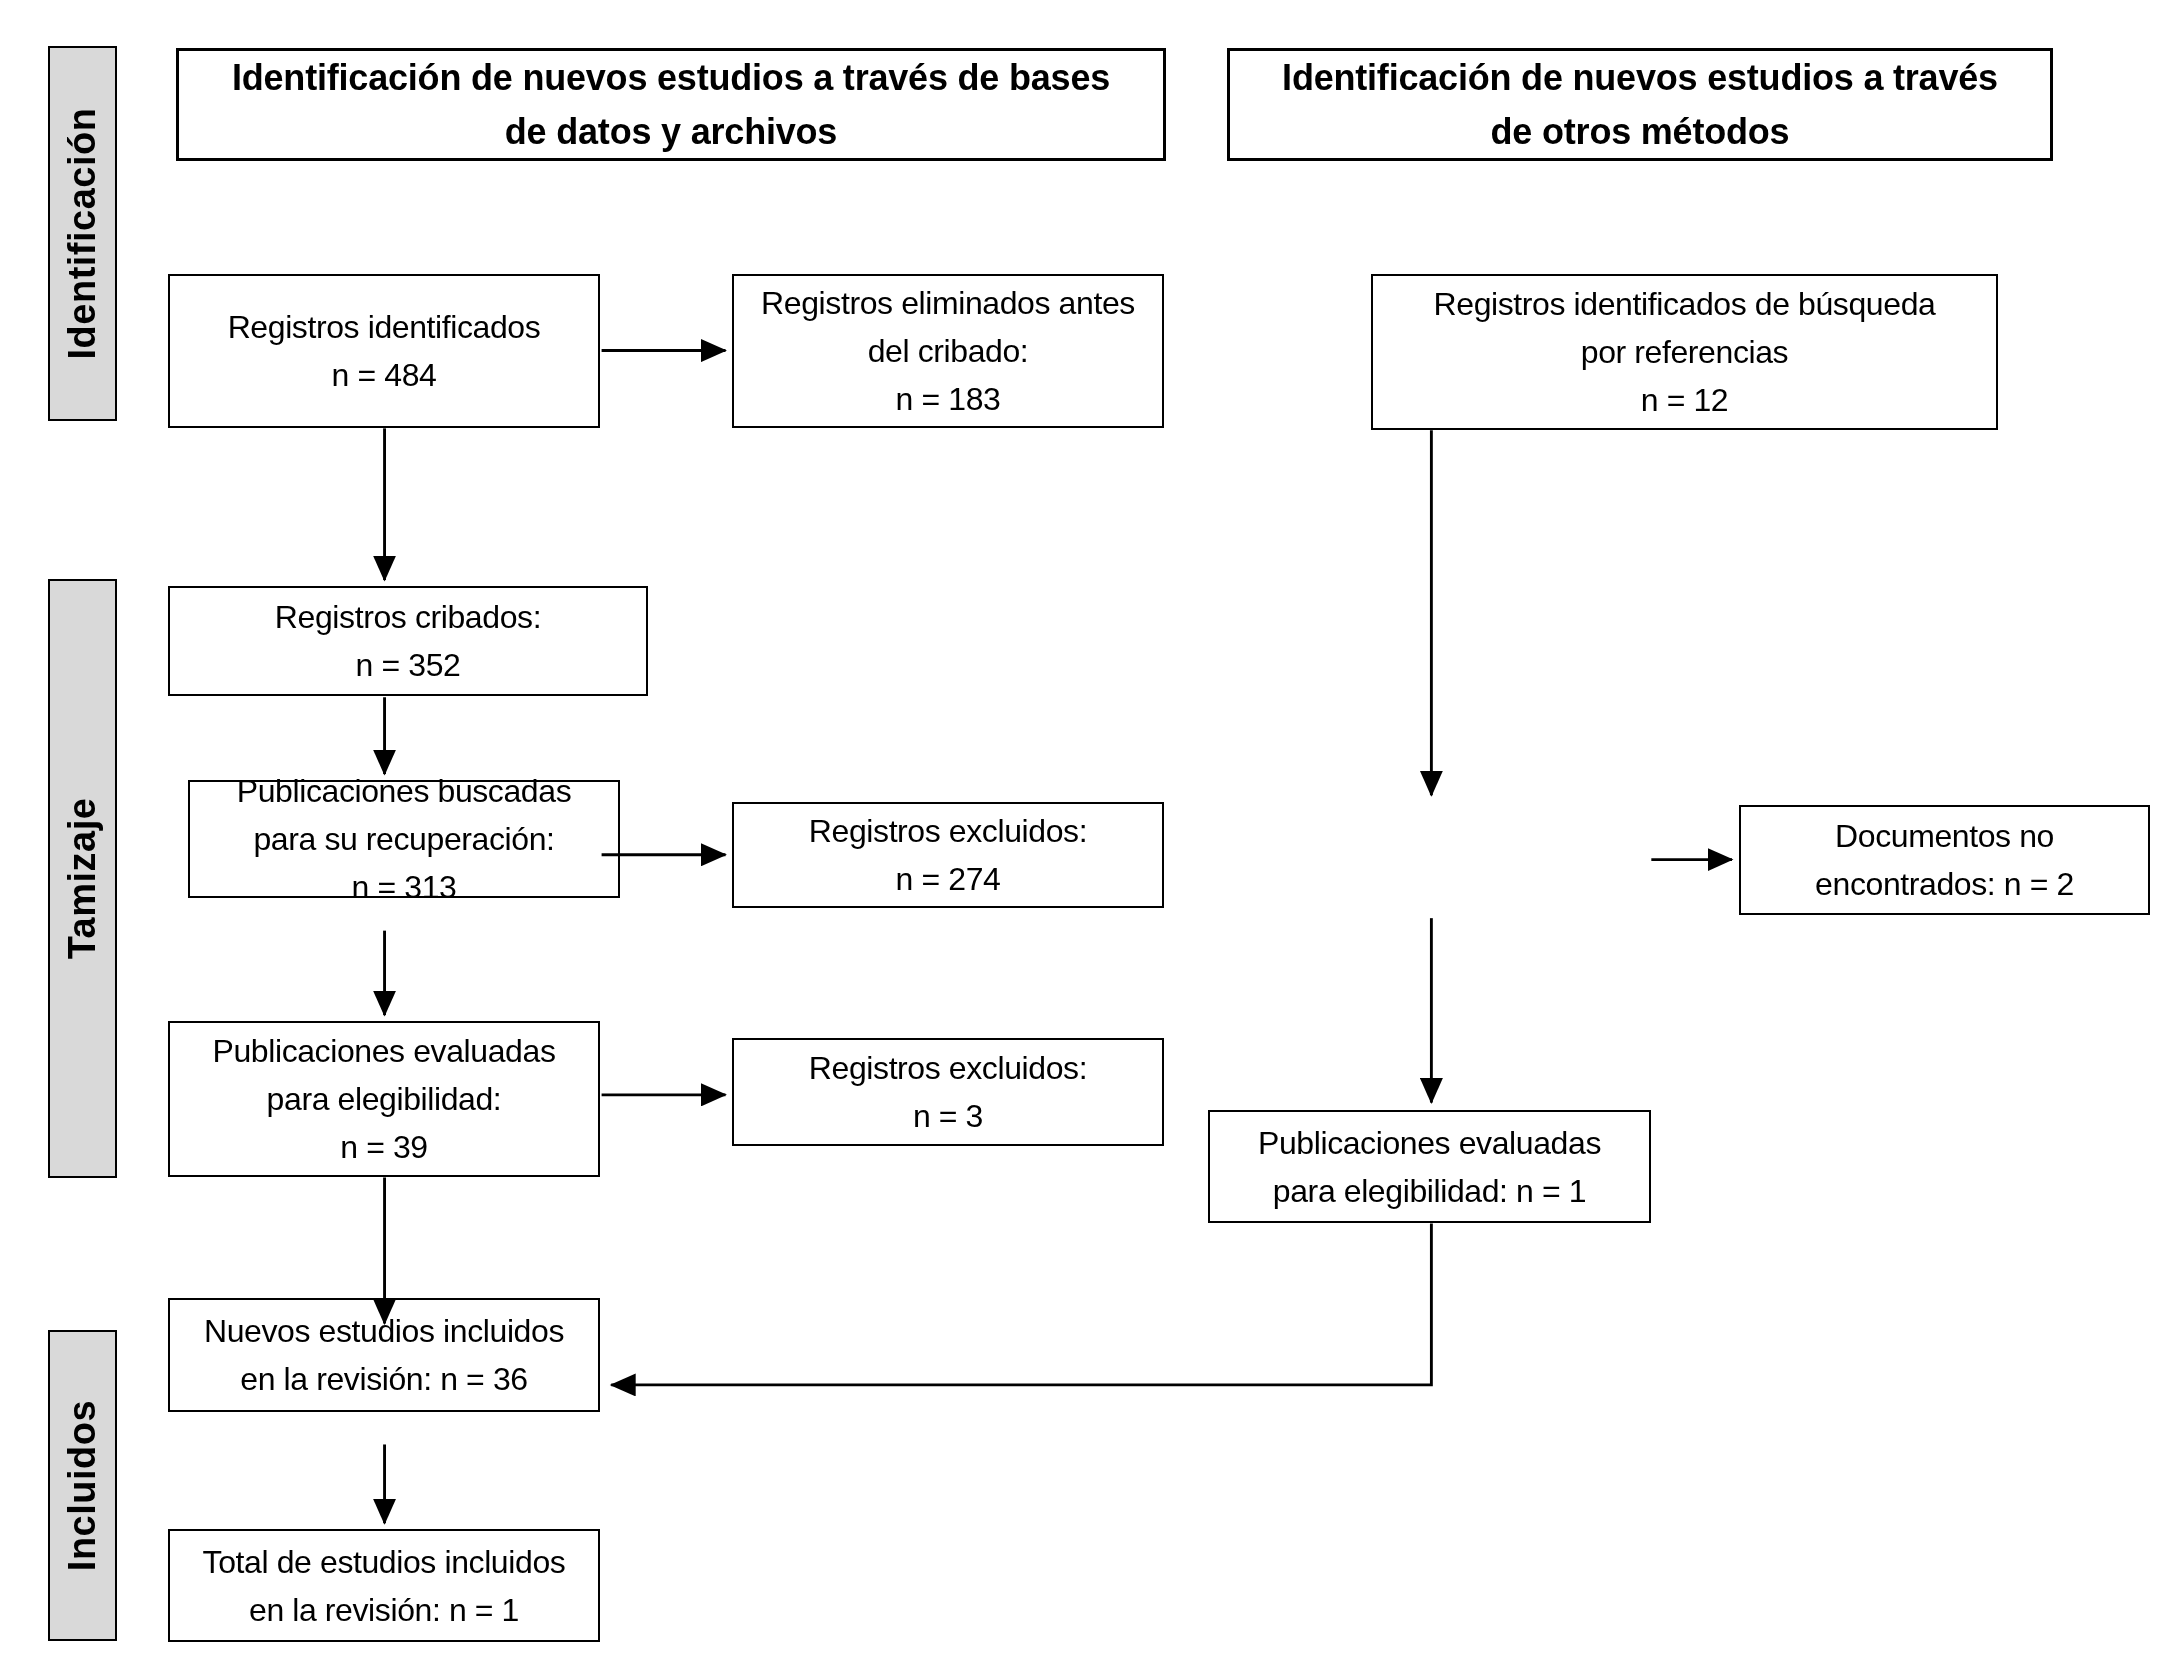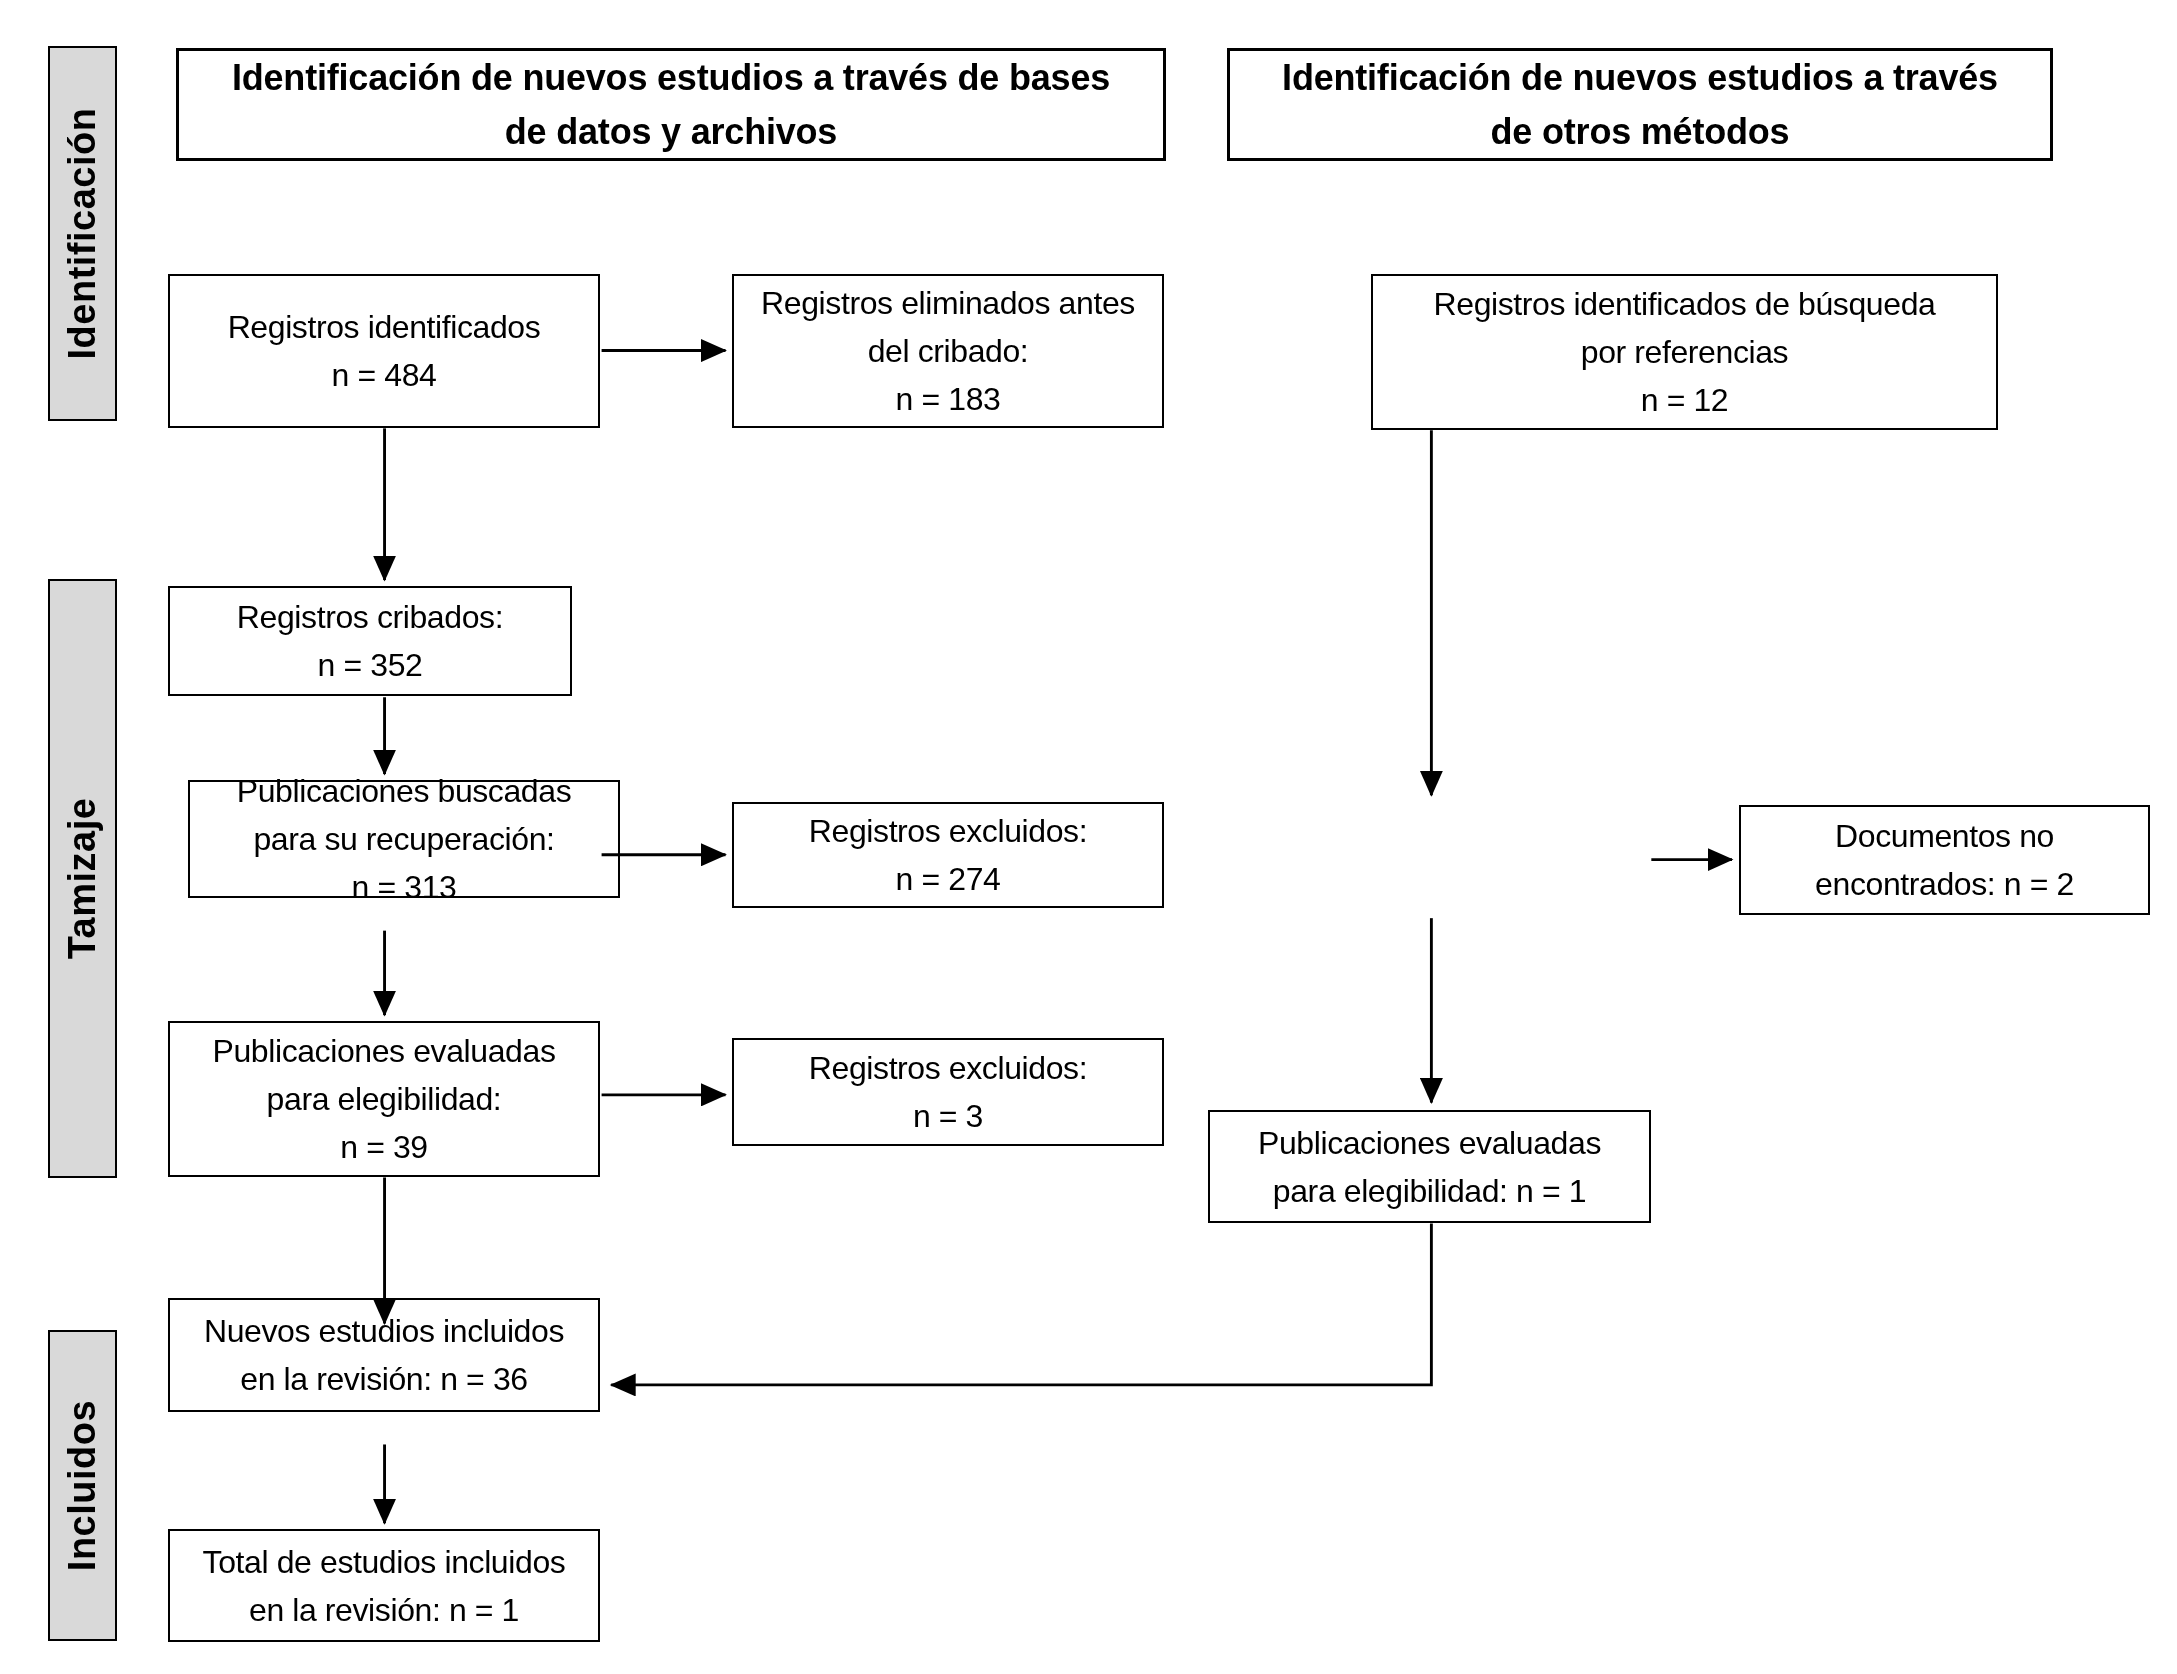--- a/index.html
+++ b/index.html
@@ -85,21 +85,21 @@
   <div class="box header-box" style="left:176px; top:48px; width:990px; height:113px;">Identificación de nuevos estudios a través de bases
 de datos y archivos</div>
   <div class="box header-box" style="left:1215px; top:48px; width:826px; height:113px;margin-left:12px;">Identificación de nuevos estudios a través
 de otros métodos</div>
 
   <div class="box" style="left:168px; top:274px; width:432px; height:154px;">Registros identificados
 n = 484</div>
   <div class="box" style="left:732px; top:274px; width:432px; height:154px;">Registros eliminados antes
 del cribado:
 n = 183</div>
-  <div class="box" style="left:168px; top:586px; width:404px; height:110px;">Registros cribados:
+  <div class="box" style="left:168px; top:586px; width:480px; height:110px;">Registros cribados:
 n = 352</div>
   <div class="box" style="left:168px; top:780px; width:432px; height:118px;margin-left:20px;">Publicaciones buscadas
 para su recuperación:
 n = 313</div>
   <div class="box" style="left:732px; top:802px; width:432px; height:106px;">Registros excluidos:
 n = 274</div>
   <div class="box" style="left:168px; top:1021px; width:432px; height:156px;">Publicaciones evaluadas
 para elegibilidad:
 n = 39</div>
   <div class="box" style="left:732px; top:1038px; width:432px; height:108px;">Registros excluidos:

